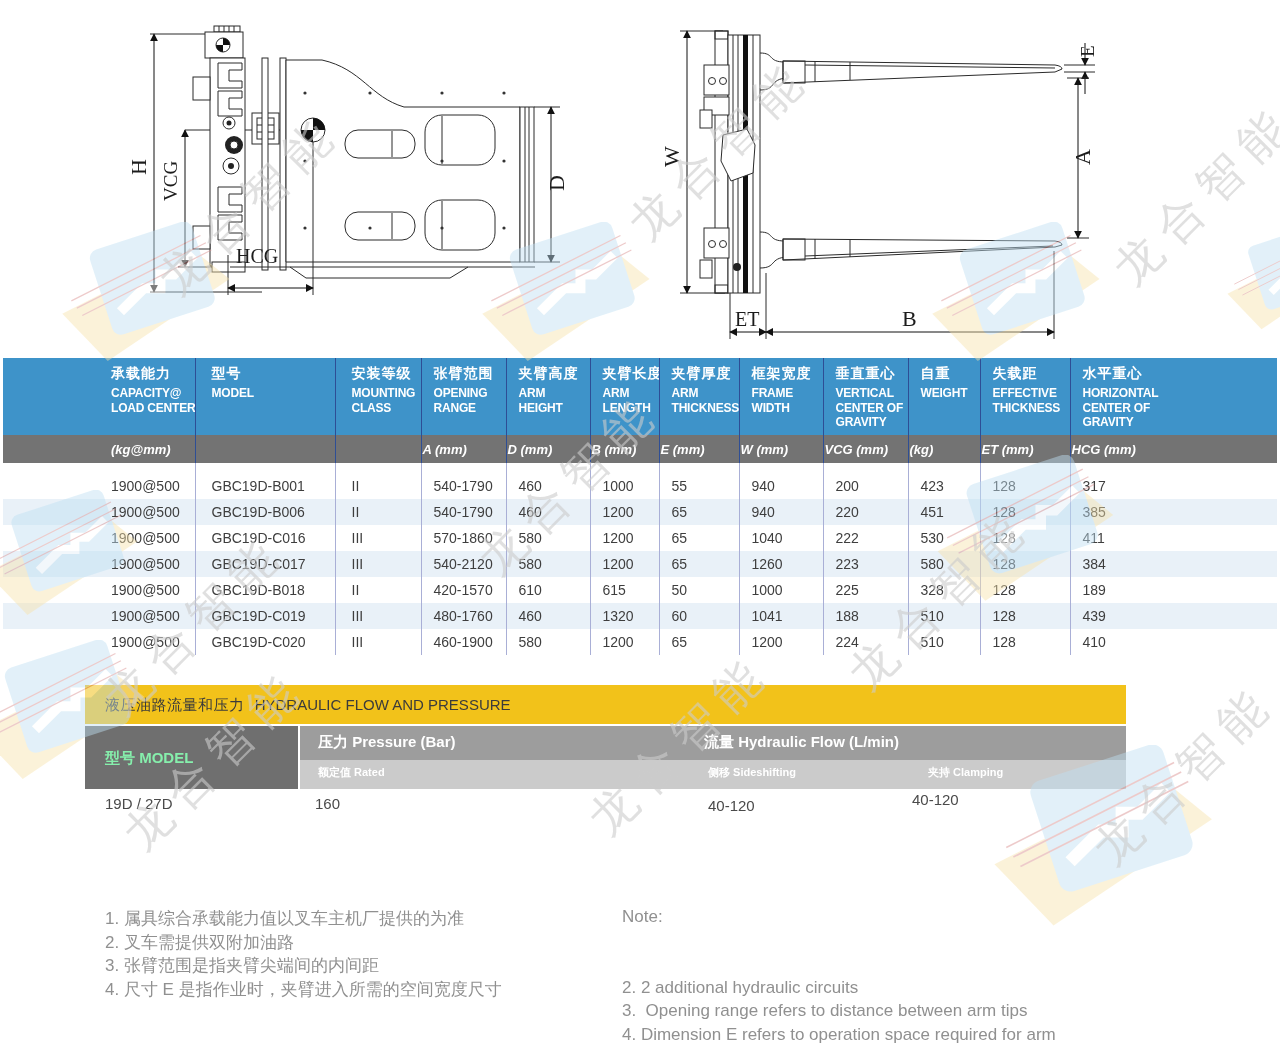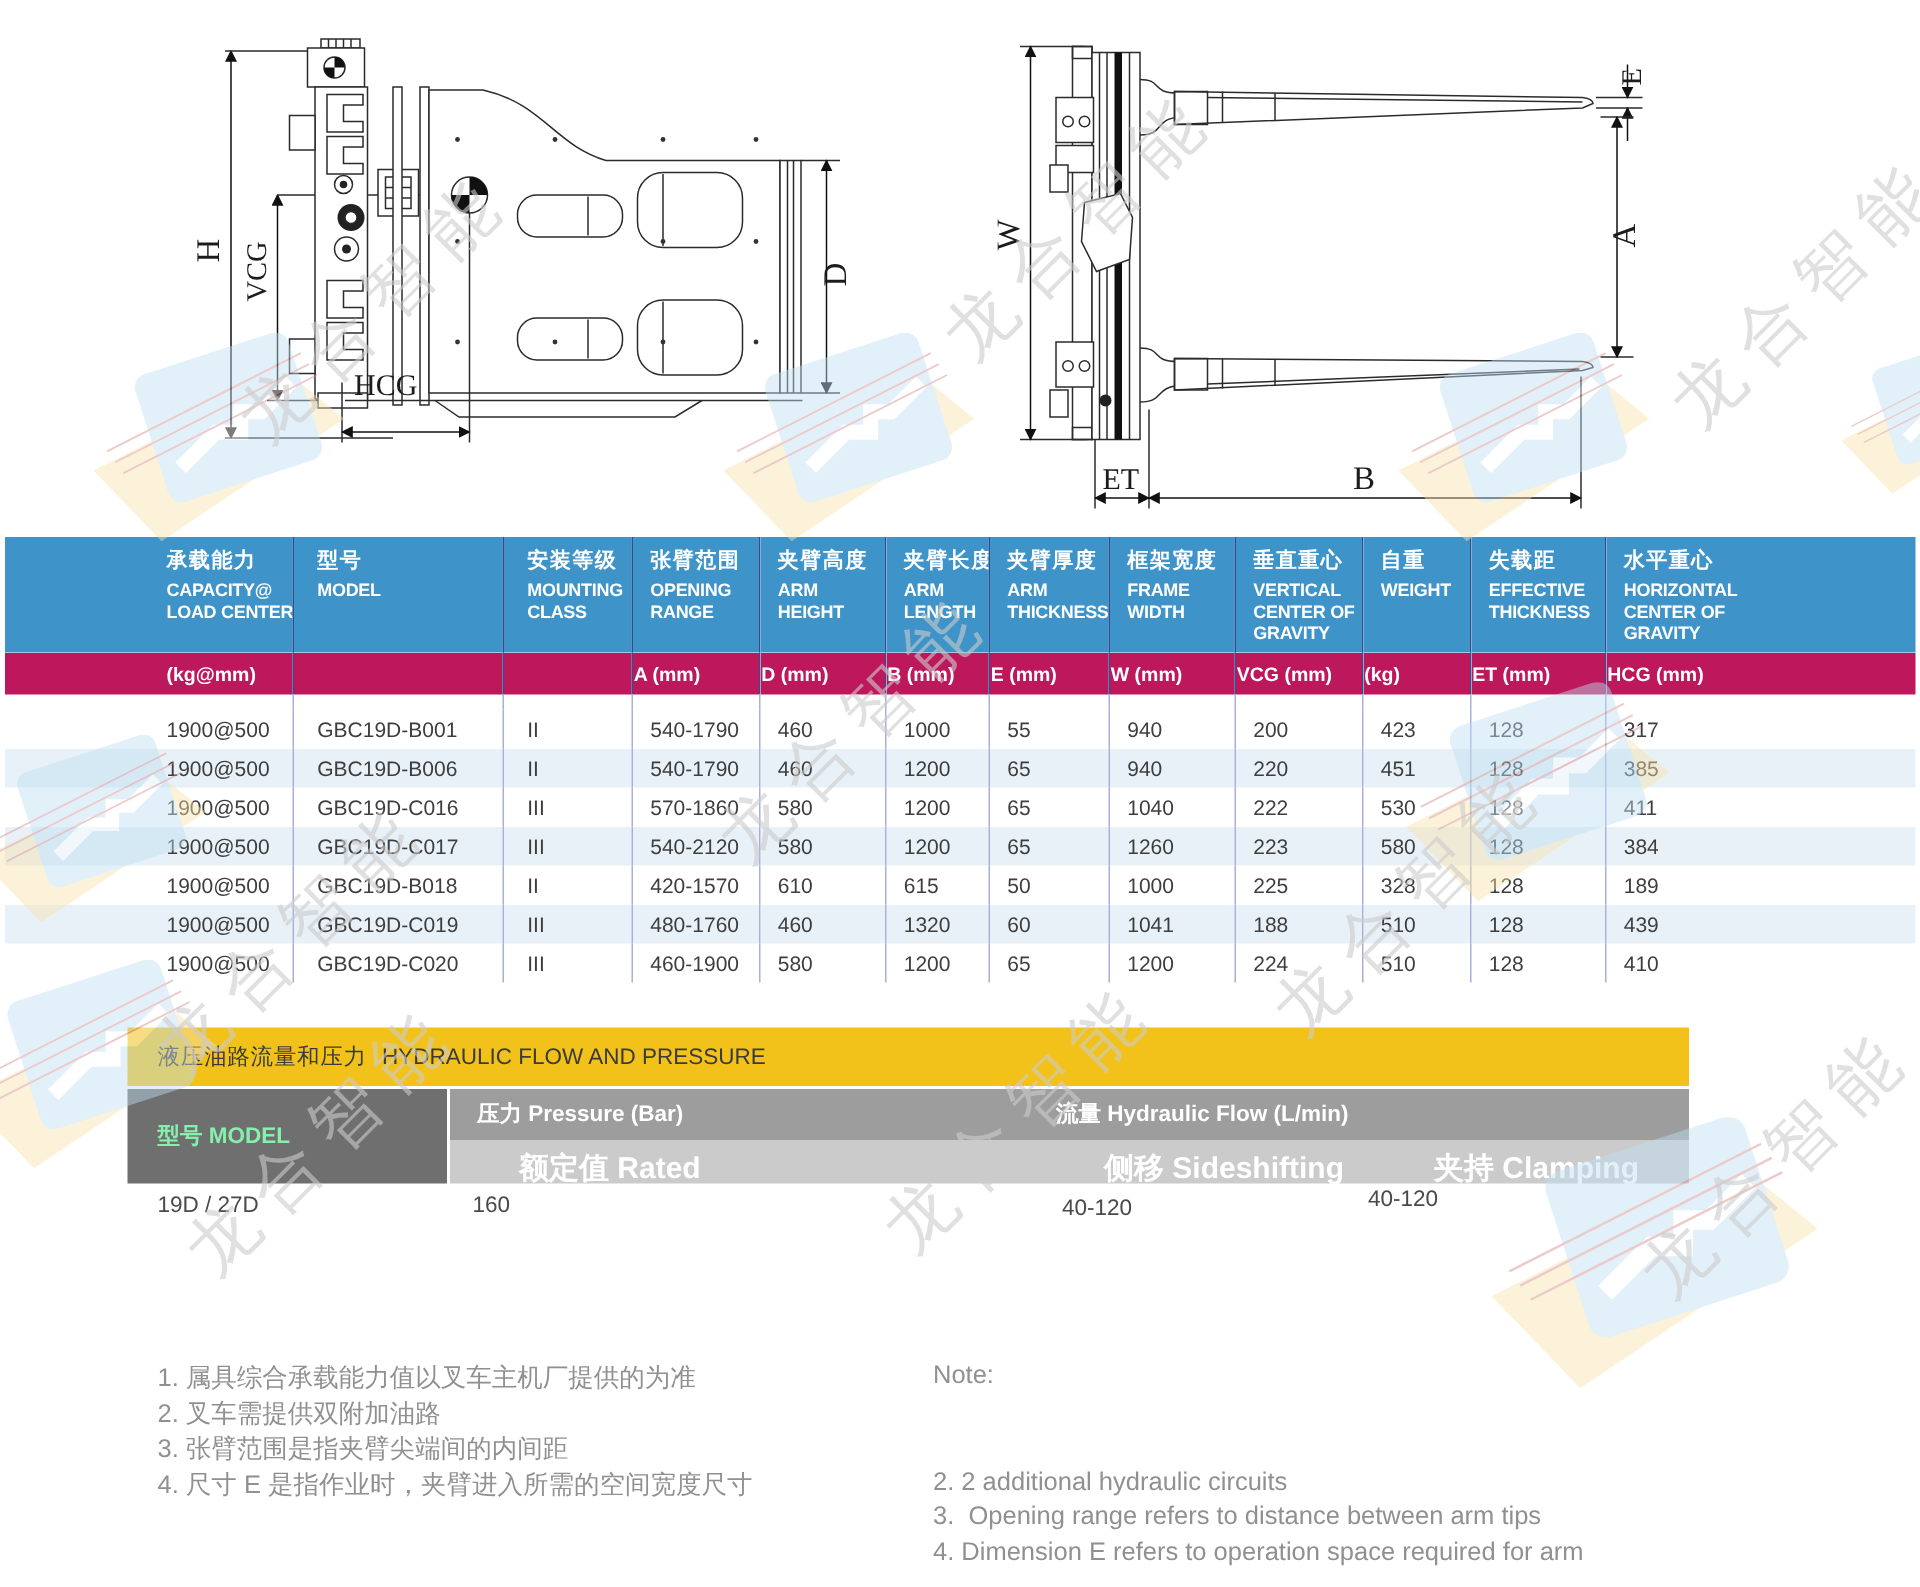--- a/index.html
+++ b/index.html
@@ -7,22 +7,22 @@
        font-family:"Liberation Sans","DejaVu Sans",sans-serif;}
   
   svg.draw{position:absolute;z-index:2;}
   svg.draw text{font-family:"Liberation Serif","DejaVu Serif",serif;fill:#1c1c1c;}
   
   #spec{position:absolute;left:3px;top:358px;z-index:2;border-collapse:collapse;table-layout:fixed;width:1274px;}
   #spec th,#spec td{margin:0;overflow:hidden;white-space:nowrap;}
   #spec thead tr.main th{background:#3E93C9;color:#fff;height:70px;vertical-align:top;
         text-align:left;padding:7px 2px 0 12px;border-right:1px solid #2E4E95;}
   #spec thead tr.main th:last-child{border-right:none;}
-  #spec thead tr.units th{background:#be185d;color:#fff;height:28px;font-size:13px;font-weight:bold;
-        text-align:left;padding:0 2px 0 1px;border-right:1px solid #2E4E95;}
+  #spec thead tr.units th{background:#737373;color:#fff;height:28px;font-size:13px;font-weight:bold;
+        text-align:left;padding:0 2px 0 1px;border-right:1px solid #2E4E95;font-style:italic;}
   #spec thead tr.units th:last-child{border-right:none;}
   #spec .zh{font-size:14px;font-weight:bold;letter-spacing:1px;margin-bottom:3px;}
   #spec .en{font-size:12px;font-weight:bold;line-height:14.5px;letter-spacing:-0.2px;}
   #spec tr.gap td{height:10px;background:#fff;border-right:1px solid #A9AFD6;}
   #spec tr.gap td:last-child{border-right:none;}
   #spec tbody td{height:26px;font-size:14px;color:#3E3E3E;text-align:left;
         padding:0 2px 0 12px;border-right:1px solid #A9AFD6;}
   #spec tbody td:last-child{border-right:none;}
   #spec tbody tr.tint td{background:#E9F1F8;}
   #spec .c0{padding-left:108px !important;}
@@ -32,21 +32,21 @@
   #hyd .banner{position:absolute;left:0;top:0;width:1041px;height:39px;background:#F2C21A;
         color:#3b3b3b;font-size:15px;line-height:39px;padding-left:20px;box-sizing:border-box;}
   #hyd .banner .bzh{font-weight:normal;letter-spacing:.5px;}
   #hyd .banner .ben{font-weight:normal;margin-left:6px;}
   #hyd .modelcell{position:absolute;left:0;top:41px;width:213px;height:63px;background:#6F6F6F;
         color:#86efac;font-size:15px;font-weight:bold;line-height:63px;padding-left:20px;box-sizing:border-box;}
   #hyd .grayband{position:absolute;left:215px;top:41px;width:826px;height:34px;background:#9D9D9D;}
   #hyd .lightband{position:absolute;left:215px;top:75px;width:826px;height:29px;background:#CBCBCB;}
   #hyd .grayband span,#hyd .lightband span{position:absolute;color:#fff;font-weight:bold;white-space:nowrap;}
   #hyd .grayband span{top:7px;font-size:15px;}
-  #hyd .lightband span{top:5px;font-size:20px;margin-left:28px;}
+  #hyd .lightband span{top:5px;font-size:11px;}
   #hyd .val{position:absolute;font-size:15px;color:#4a4a4a;white-space:nowrap;}
   
   .notes{position:absolute;z-index:2;color:#909090;font-size:17px;line-height:23.5px;white-space:pre;}
   
   .wm{position:absolute;z-index:5;color:#cccccc;opacity:.6;font-size:46px;letter-spacing:12px;
       white-space:nowrap;transform:translate(-50%,-50%) rotate(-45deg);pointer-events:none;z-index:5;}
   .logo{position:absolute;z-index:4;opacity:.45;pointer-events:none;}
 </style>
 </head>
 <body>

